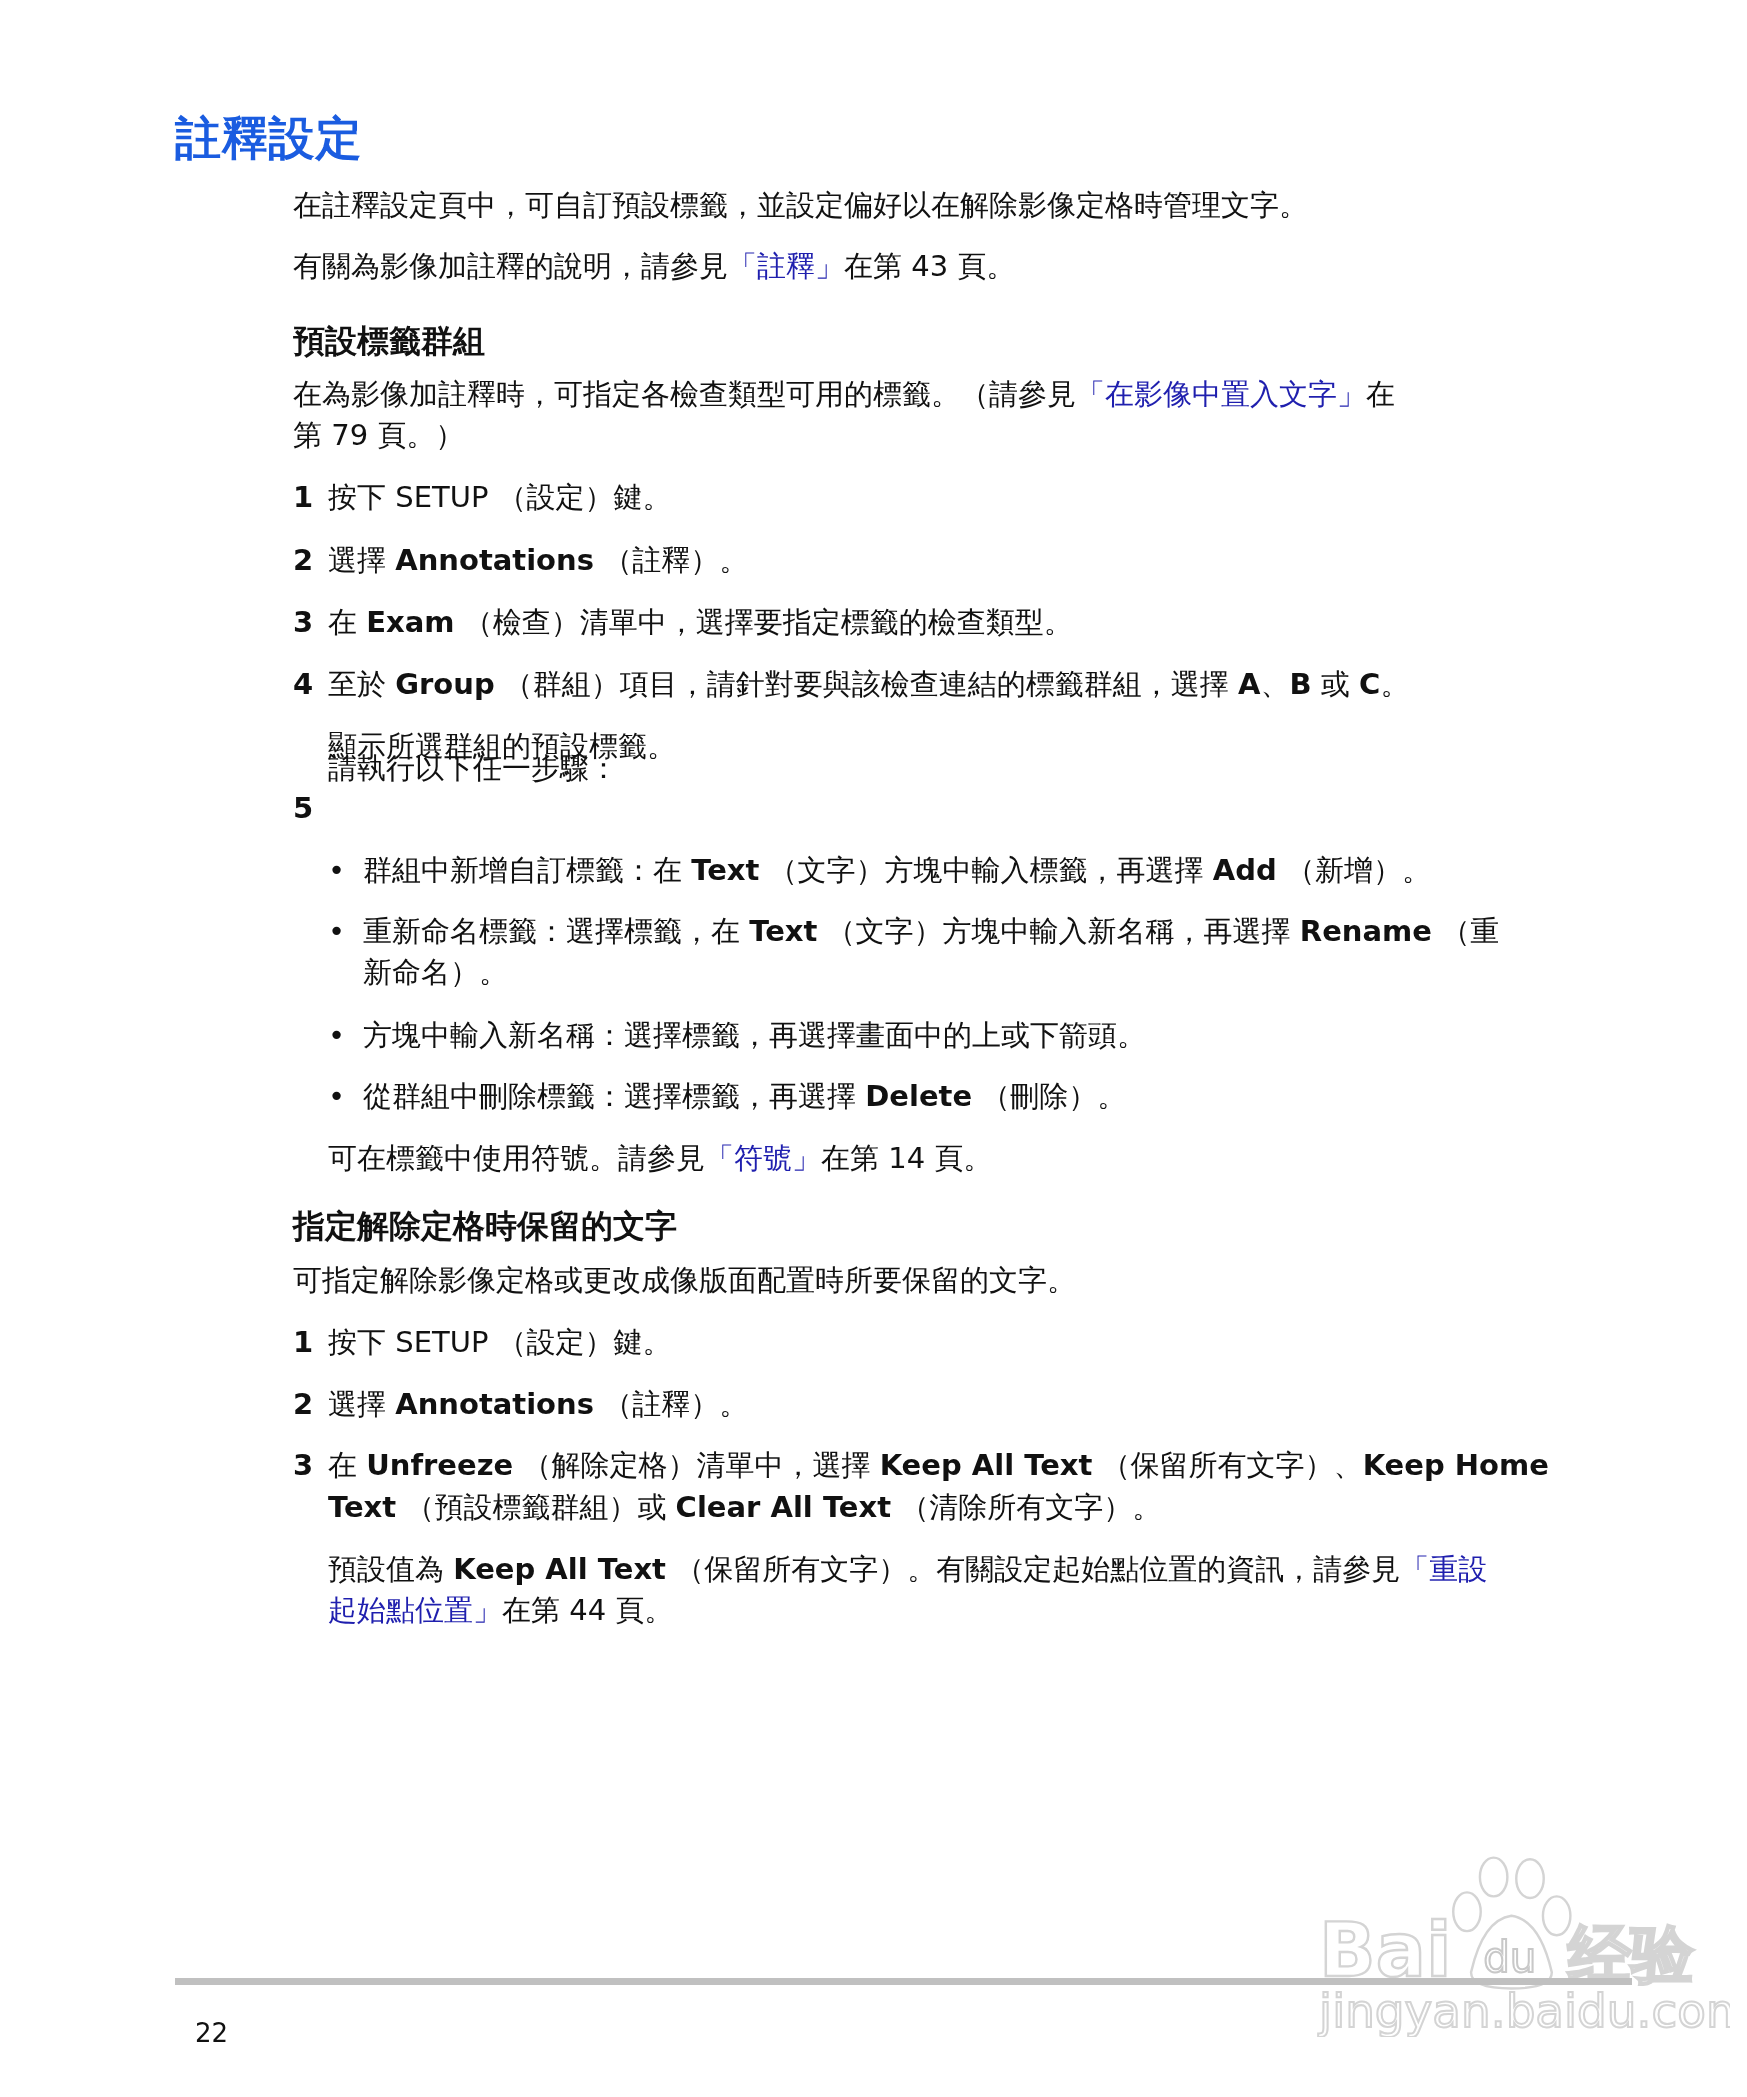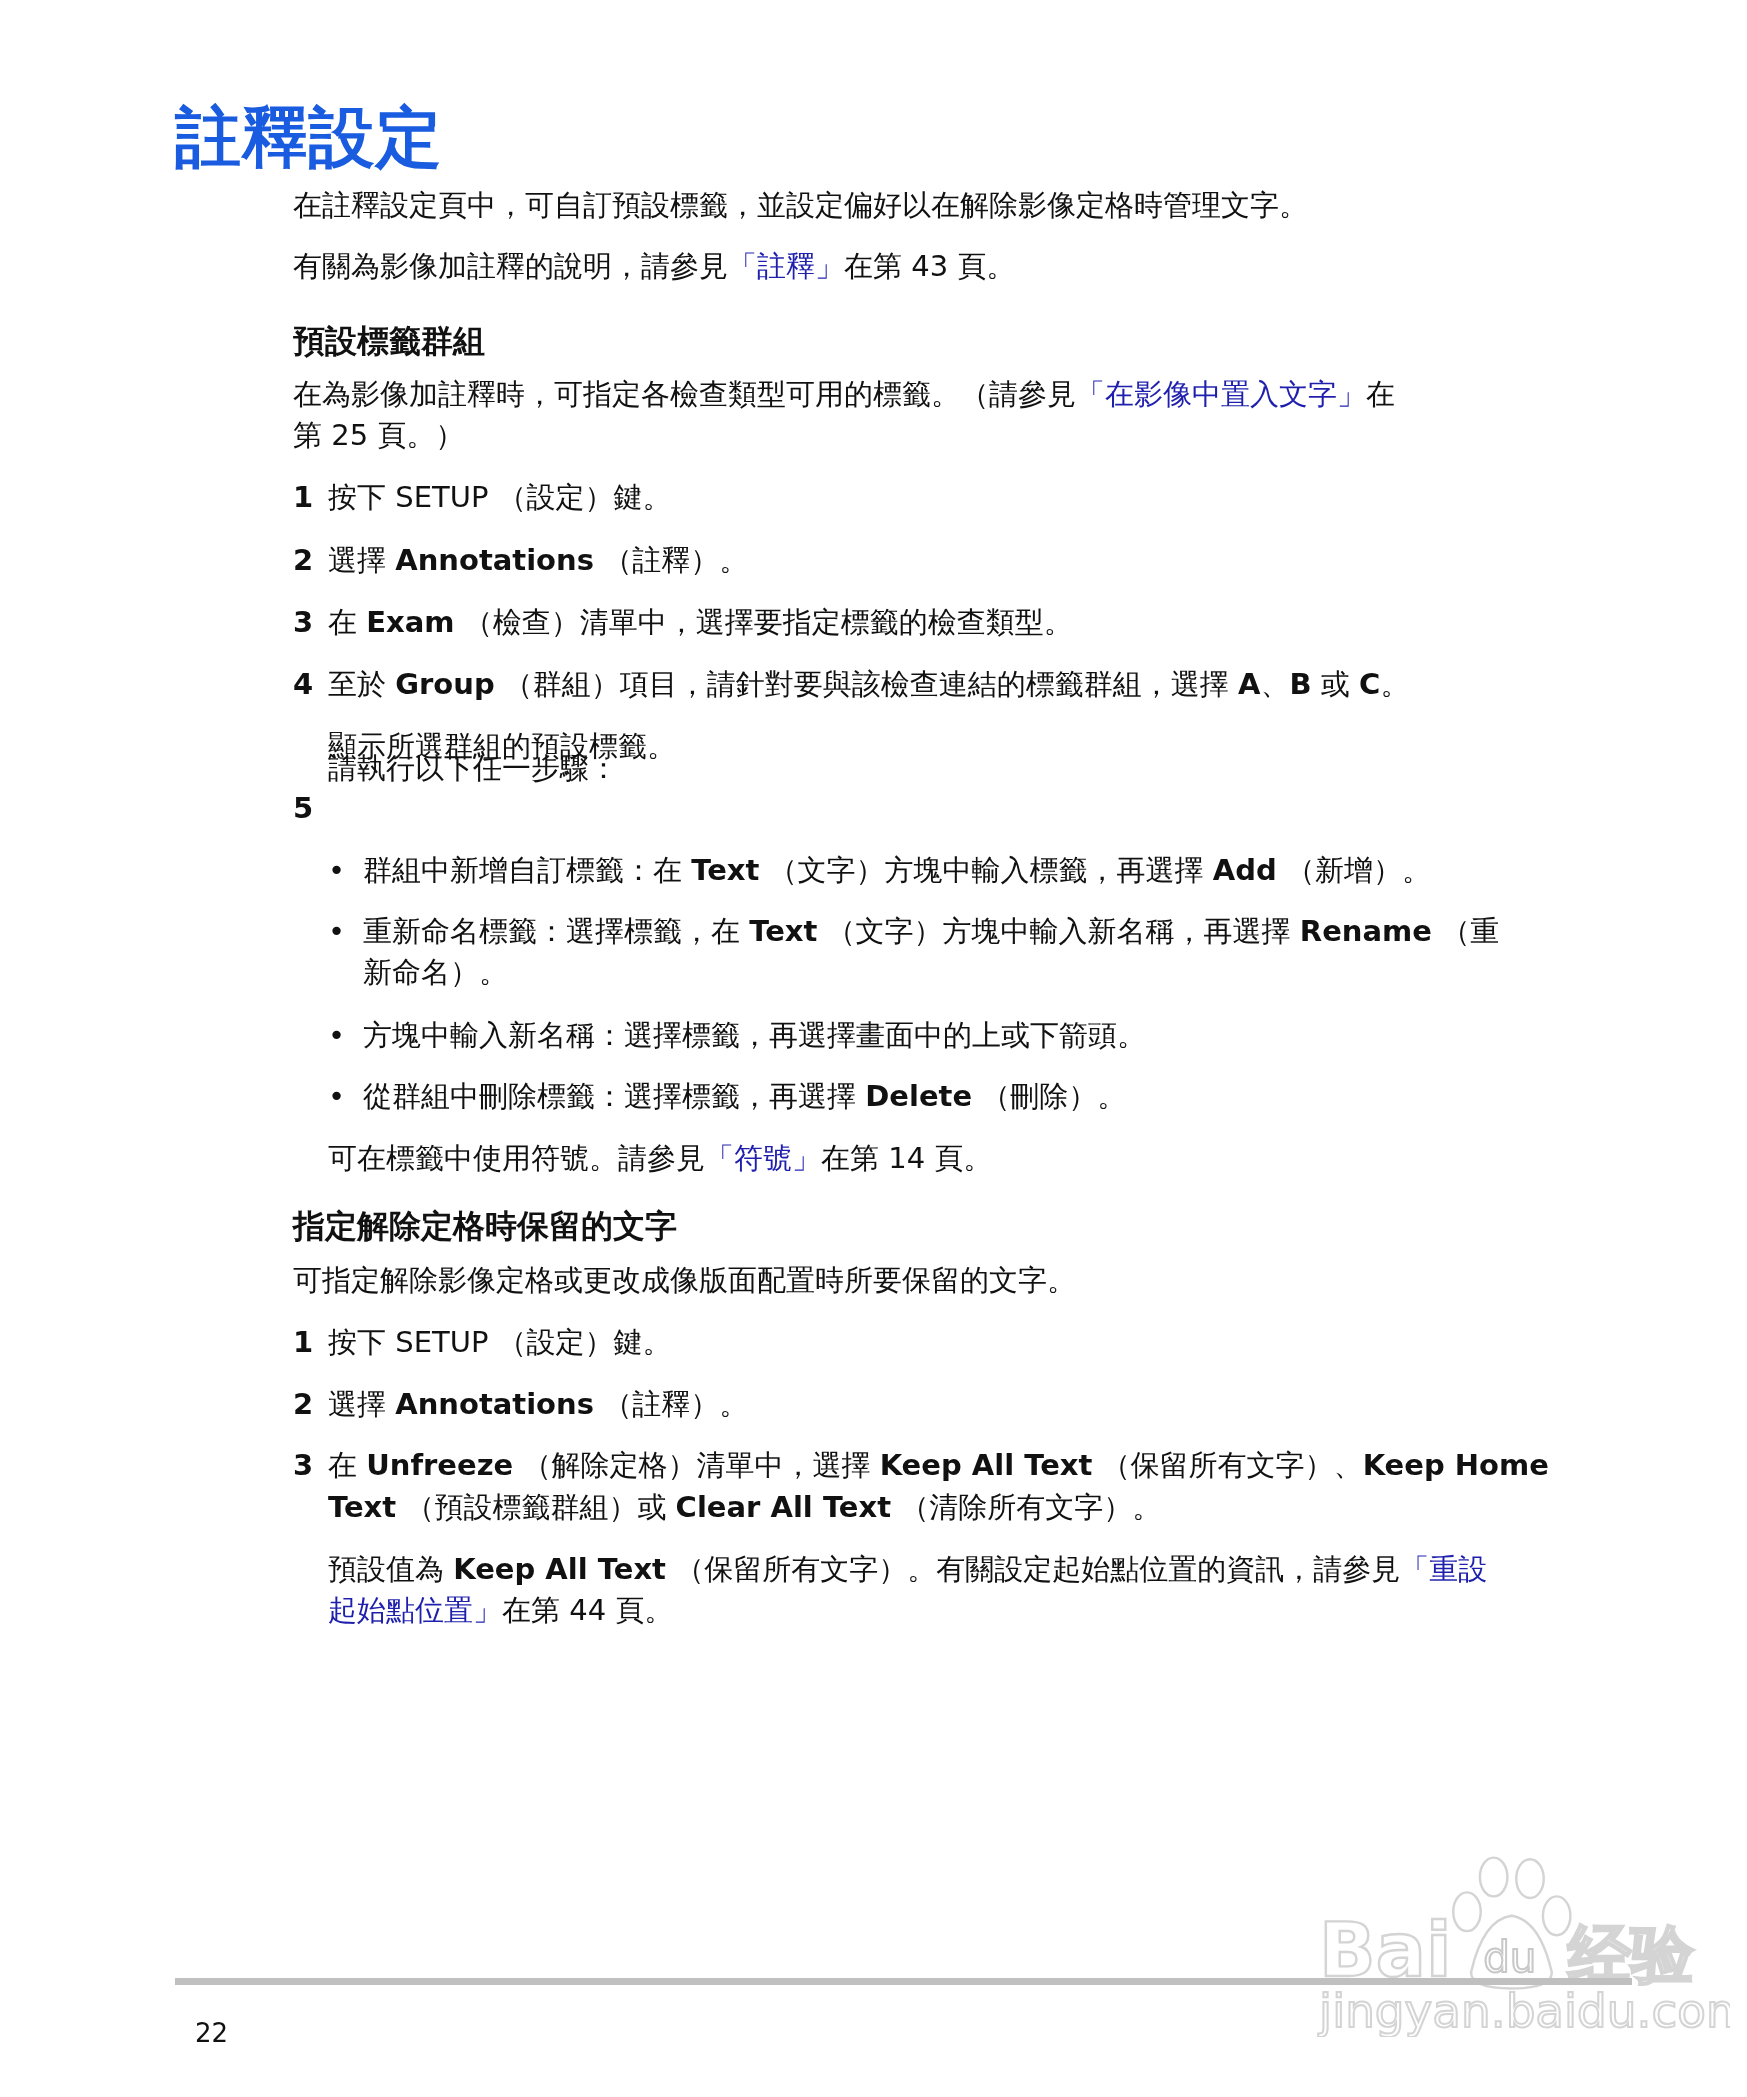--- a/index.html
+++ b/index.html
@@ -1,19 +1,19 @@
 <!DOCTYPE html>
 <html style="font-size:13px"><head>
 <meta charset="utf-8">
 <style>
   html, body { margin:0; padding:0; background:#ffffff; }
   body { width:1748px; height:2097px; position:relative; overflow:hidden;
          font-family:"DejaVu Sans","Liberation Sans",sans-serif; color:#111; }
   .abs { position:absolute; white-space:nowrap; }
-  .title { left:175px; top:104px; font-size:66px; font-weight:bold; color:#1a5ce0; line-height:68px; letter-spacing:0.8px; }
+  .title { left:175px; top:104px; font-size:46px; font-weight:bold; color:#1a5ce0; line-height:68px; letter-spacing:0.8px; }
   .h2 { left:293px; font-size:32px; font-weight:bold; color:#111; line-height:42px; }
   .line { font-size:29px; line-height:41px; color:#111; }
   .p { left:293px; }
   .num { left:293px; font-size:29px; font-weight:bold; line-height:41px; }
   .stxt { left:328px; }
   .bullet { left:328px; font-size:29px; line-height:41px; }
   .btxt { left:363px; }
   .link { color:#1f1fae; }
   b { font-weight:bold; }
   .rule { position:absolute; left:175px; top:1978px; width:1457px; height:6.5px; background:#c0c0c0; }
@@ -27,21 +27,21 @@
 
 <div class="abs line p" style="top:185px">在註釋設定頁中，可自訂預設標籤，並設定偏好以在解除影像定格時管理文字。</div>
 <div class="abs line p" style="top:246px">
   <span>有關為影像加註釋的說明，請參見</span><span class="link">「註釋」</span><span>在第 43 頁。</span>
 </div>
 
 <div class="abs h2" style="top:320px">預設標籤群組</div>
 <div class="abs line p" style="top:374px">
   <span>在為影像加註釋時，可指定各檢查類型可用的標籤。（請參見</span><span class="link">「在影像中置入文字」</span><span>在</span>
 </div>
-<div class="abs line p" style="top:415px">第 25 頁。）</div>
+<div class="abs line p" style="top:415px">第 79 頁。）</div>
 
 <div class="abs num" style="top:477px">1</div>
 <div class="abs line stxt" style="top:477px">按下 SETUP （設定）鍵。</div>
 
 <div class="abs num" style="top:540px">2</div>
 <div class="abs line stxt" style="top:540px">
   <span>選擇 </span><b>Annotations</b><span> （註釋）。</span>
 </div>
 
 <div class="abs num" style="top:602px">3</div>

